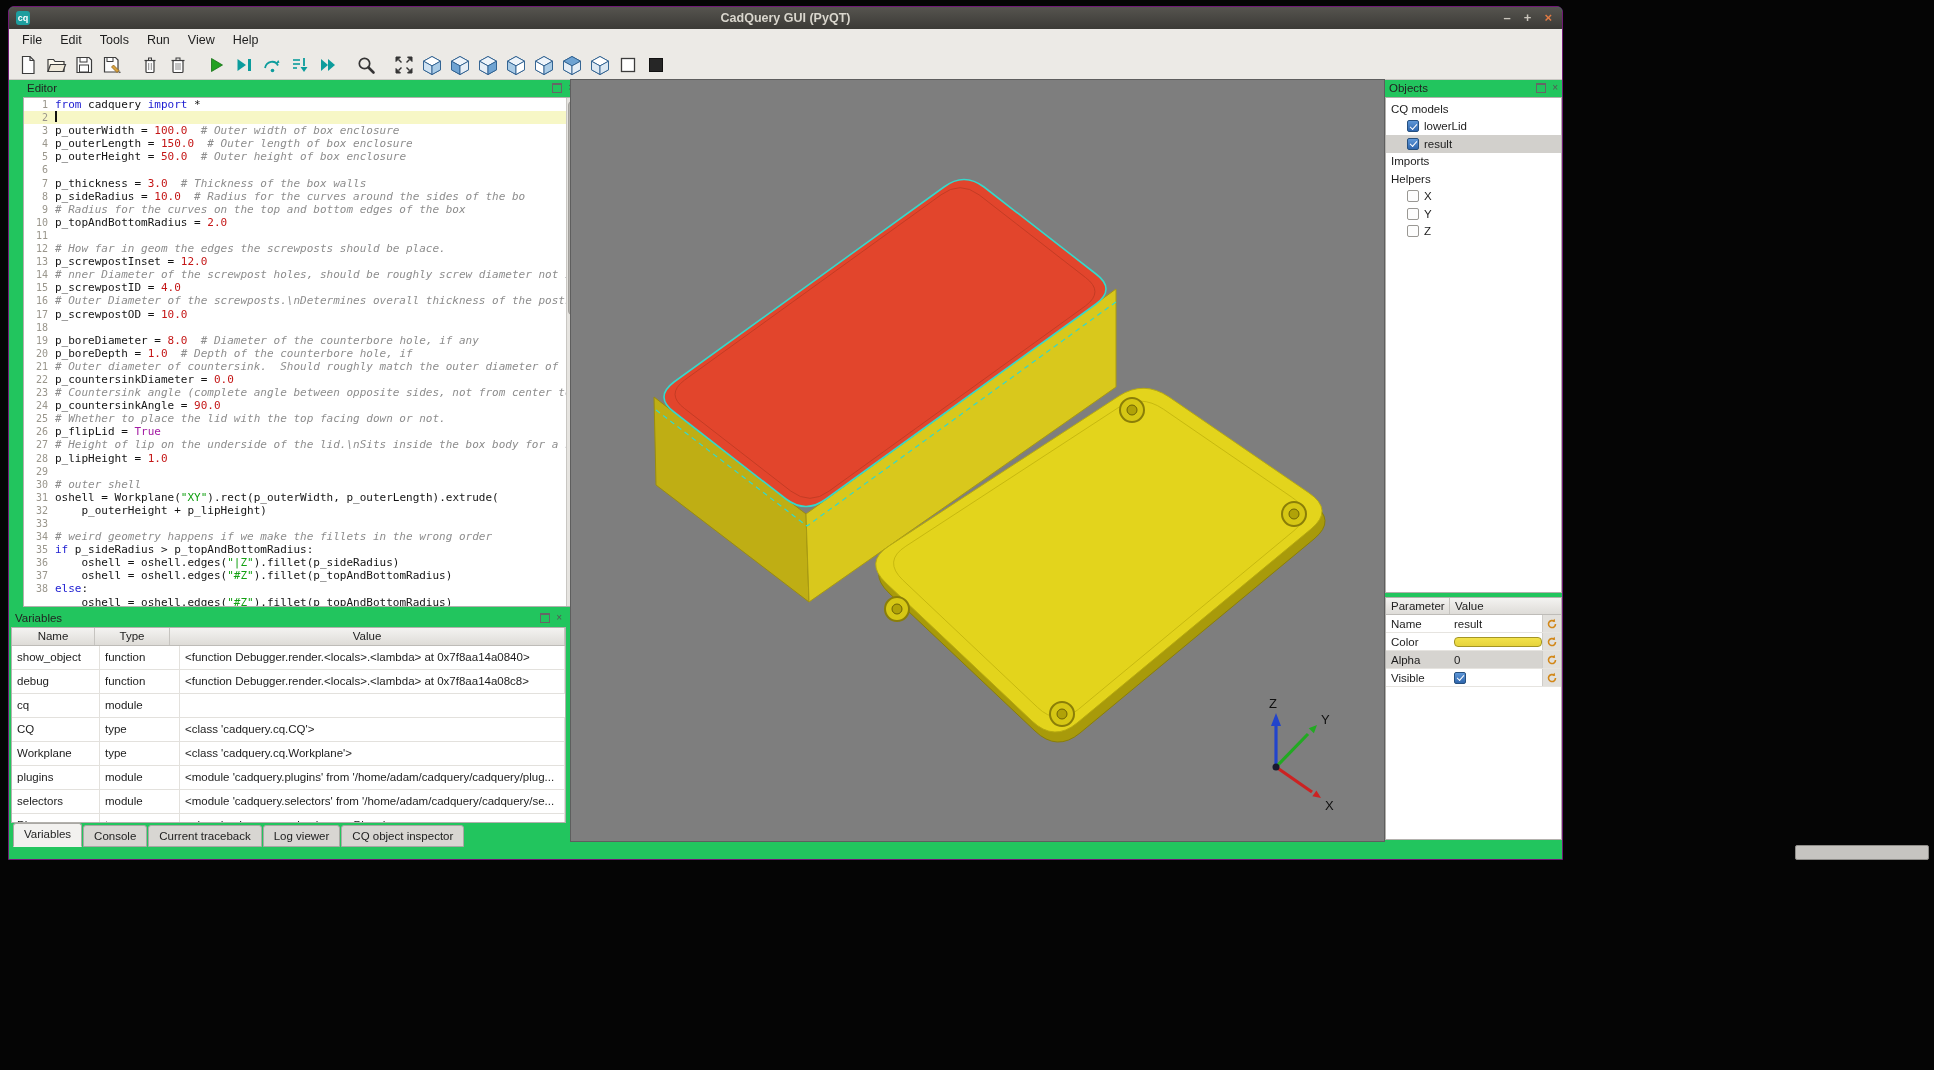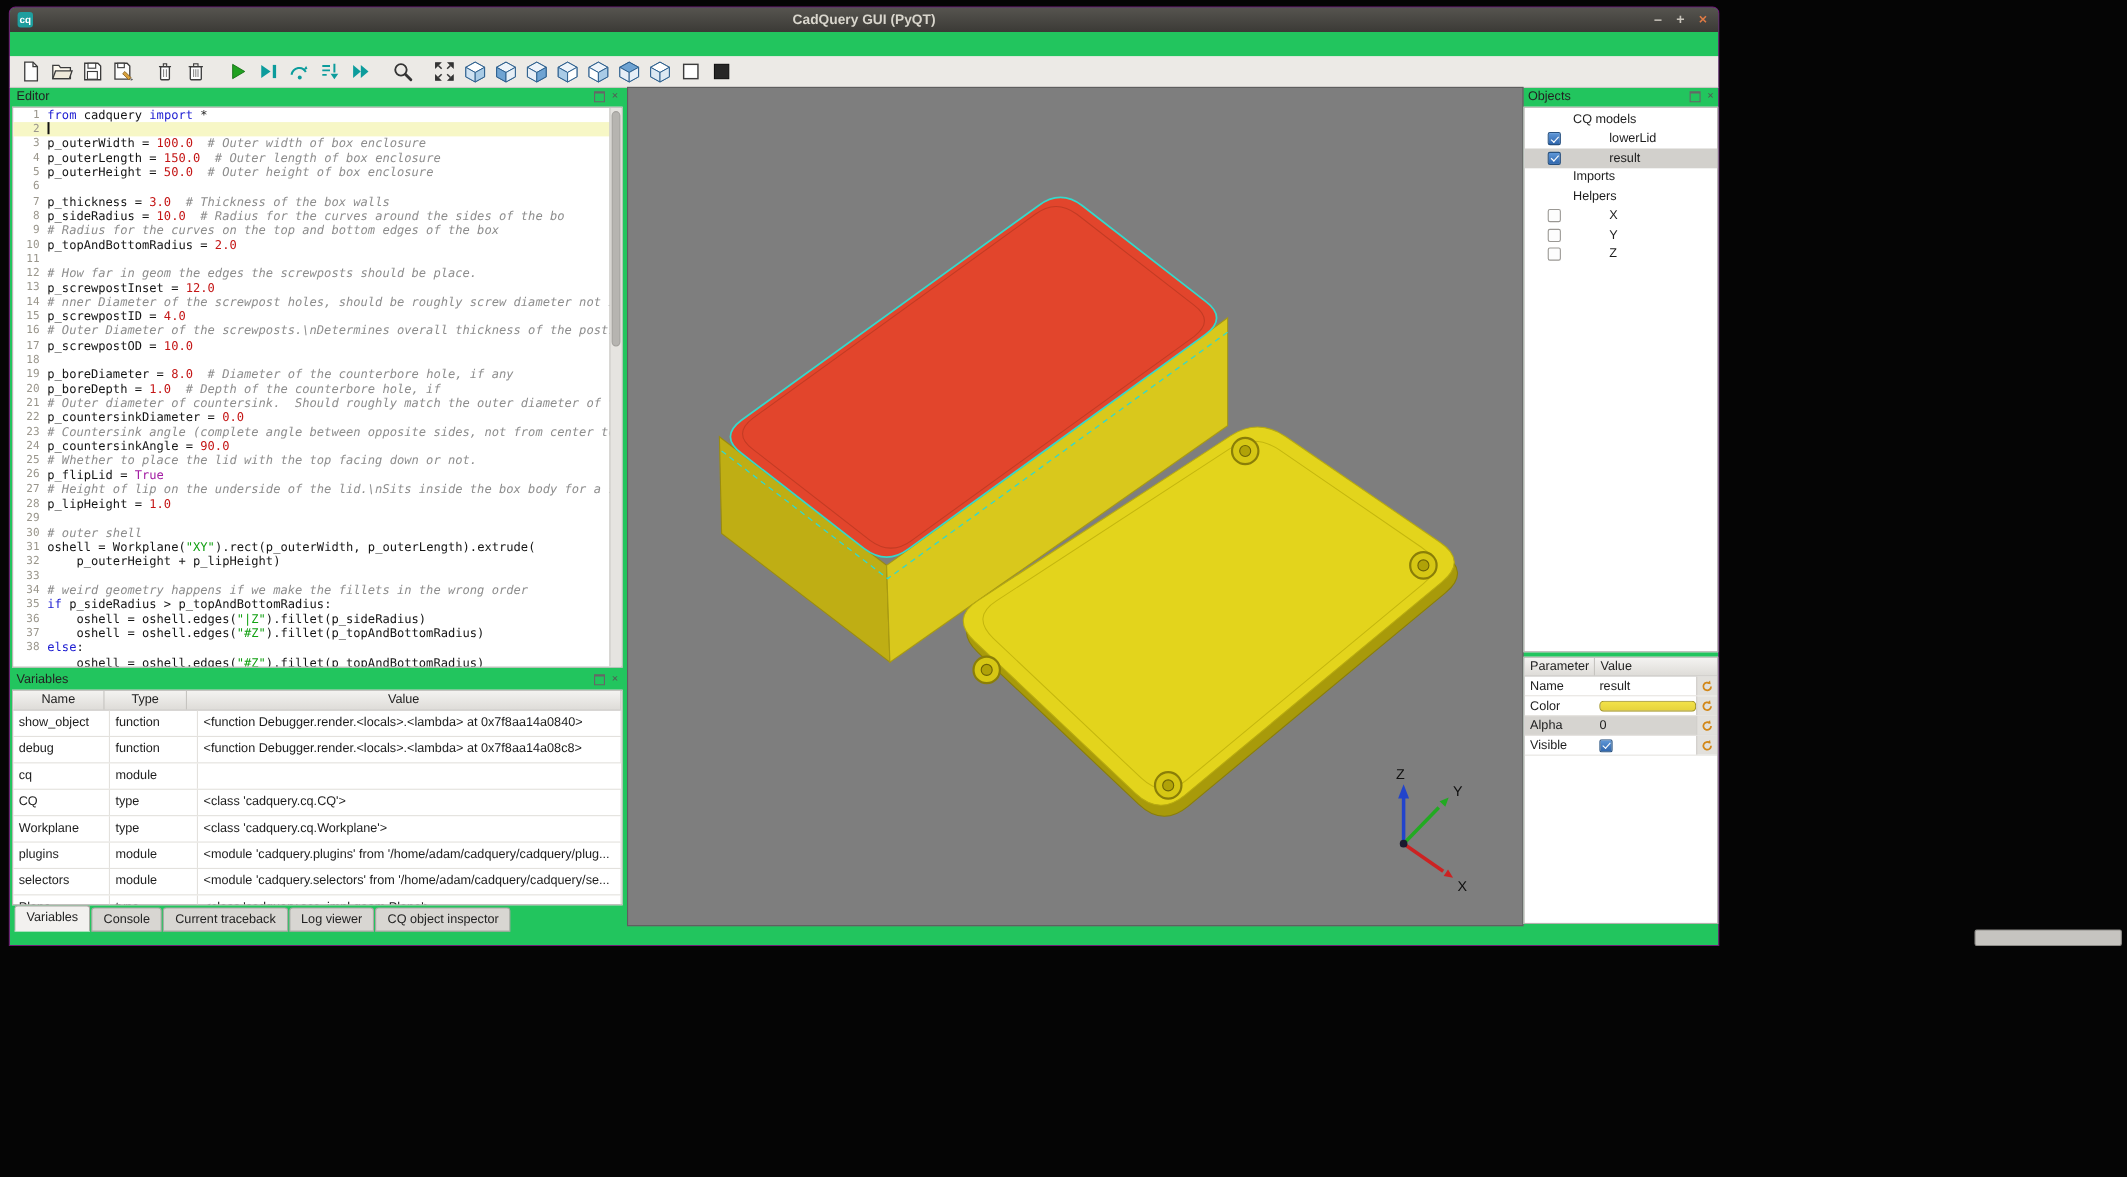--- a/index.html
+++ b/index.html
@@ -21,21 +21,21 @@
   .tb-sep{width:10px;height:100%;}
   .main{position:absolute;top:72px;left:0;right:0;bottom:0;}
   
   .panel-hd{height:18px;display:flex;align-items:center;padding:0 4px;font-size:11.5px;color:#222;}
   .panel-title{flex:1;}
   .panel-btns{display:flex;gap:6px;align-items:center;}
   .float-btn{width:8px;height:7px;border:1px solid #666;border-top:2px solid #666;display:inline-block;}
   .close-btn{font-size:10px;color:#555;line-height:10px;}
   
   .left-col{position:absolute;left:2px;top:0;width:555px;height:778px;}
-  .editor-panel{position:absolute;left:0;top:0;width:555px;height:528px;}
+  .editor-panel{position:absolute;left:12px;top:0;width:555px;height:528px;}
   .editor-body{position:absolute;left:0;top:18px;right:0;bottom:0;background:#fff;border:1px solid #b3b1ad;overflow:hidden;}
   .code-scroll{position:absolute;left:0;top:0;right:10px;bottom:0;overflow:hidden;}
   .code-line{display:flex;height:13.1px;line-height:13.1px;white-space:pre;font-family:"DejaVu Sans Mono",monospace;font-size:11px;}
   .code-line.current{background:#f7f7c6;}
   .ln{width:24px;min-width:24px;text-align:right;padding-right:7px;color:#9a968c;font-size:10px;}
   .lt{flex:1;overflow:hidden;}
   .tk-p{color:#141414;}.tk-k{color:#1b1bd1;}.tk-n{color:#c41616;}.tk-c{color:#8d8d8d;font-style:italic;}.tk-s{color:#12a012;}.tk-b{color:#a31ca3;}
   .cursor{display:inline-block;width:1.5px;height:11px;background:#111;vertical-align:-1px;}
   .vscroll{position:absolute;right:0;top:0;width:10px;bottom:0;background:#e6e4e0;border-left:1px solid #c9c7c3;}
   .vthumb{position:absolute;left:1px;right:1px;top:3px;height:212px;background:#b6b4b0;border:1px solid #a3a19d;border-radius:4px;}
@@ -55,21 +55,21 @@
   .viewport{position:absolute;left:561px;top:0;width:813px;height:761px;background:#7e7e7e;border:1px solid #5e5e5e;}
   .viewport svg{position:absolute;left:0;top:0;width:100%;height:100%;}
   .axis-label{font-size:13px;fill:#101010;font-family:"Liberation Sans",sans-serif;}
   
   .right-col{position:absolute;left:1376px;top:0;width:177px;height:761px;}
   .objects-panel{position:absolute;left:0;top:0;width:177px;height:514px;}
   .objects-body{position:absolute;left:0;top:18px;right:0;bottom:0;background:#fff;border:1px solid #b3b1ad;padding-top:2px;overflow:hidden;}
   .obj-row{display:flex;align-items:center;height:17.5px;padding-left:5px;font-size:11.5px;color:#1c1c1c;}
   .obj-item{padding-left:21px;}
   .obj-row.selected{background:#d2d0cc;}
-  .obj-label{padding-left:5px;margin-left:39px;}
+  .obj-label{padding-left:5px;}
   .obj-group .obj-label{padding-left:0;}
   .cb{width:12px;height:12px;min-width:12px;border:1px solid #9a9894;border-radius:2px;background:#fdfdfd;display:inline-block;position:relative;box-sizing:border-box;}
   .cb.checked{background:linear-gradient(#5e97d8,#2f66ad);border-color:#26507f;}
   .cb.checked::after{content:"";position:absolute;left:2px;top:2.5px;width:6px;height:3px;border-left:1.6px solid #fff;border-bottom:1.6px solid #fff;transform:rotate(-48deg);}
   
   .props-panel{position:absolute;left:0;top:518px;width:177px;height:243px;}
   .props-body{position:absolute;left:0;top:0;right:0;bottom:0;background:#fff;border:1px solid #b3b1ad;overflow:hidden;}
   .props-header{display:flex;height:16px;background:linear-gradient(#f4f3f1,#dedcd8);border-bottom:1px solid #bebcb8;font-size:11.5px;line-height:16px;color:#222;}
   .ph-name{width:58px;min-width:58px;padding-left:5px;border-right:1px solid #c6c4c0;}
   .ph-val{flex:1;padding-left:5px;}
@@ -91,20 +91,28 @@
     <div class="titlebar">
       <div class="app-logo">cq</div>
       <div class="title">CadQuery GUI (PyQT)</div>
       <div class="win-controls">
         <span class="wc">–</span>
         <span class="wc">+</span>
         <span class="wc close">×</span>
       </div>
     </div>
 
+    <div class="menubar" id="menubar">
+        <div class="menu-item">File</div>
+        <div class="menu-item">Edit</div>
+        <div class="menu-item">Tools</div>
+        <div class="menu-item">Run</div>
+        <div class="menu-item">View</div>
+        <div class="menu-item">Help</div>
+      </div>
     <div class="toolbar" id="toolbar">
         <div class="tb-btn">
           <svg width="22" height="22" viewBox="0 0 22 22">
             <path d="M5.5 2.5h7.5l4 4v13H5.5z" fill="#fdfdfd" stroke="#3c3c3c" stroke-width="1.2"></path>
             <path d="M13 2.5v4h4" fill="none" stroke="#3c3c3c" stroke-width="1.2"></path>
           </svg>
         </div>
         <div class="tb-btn">
           <svg width="22" height="22" viewBox="0 0 22 22">
             <path d="M3 5.5h5.5l1.5 2H19v10H3z" fill="#fdf9ee" stroke="#3c3c3c" stroke-width="1.2"></path>

